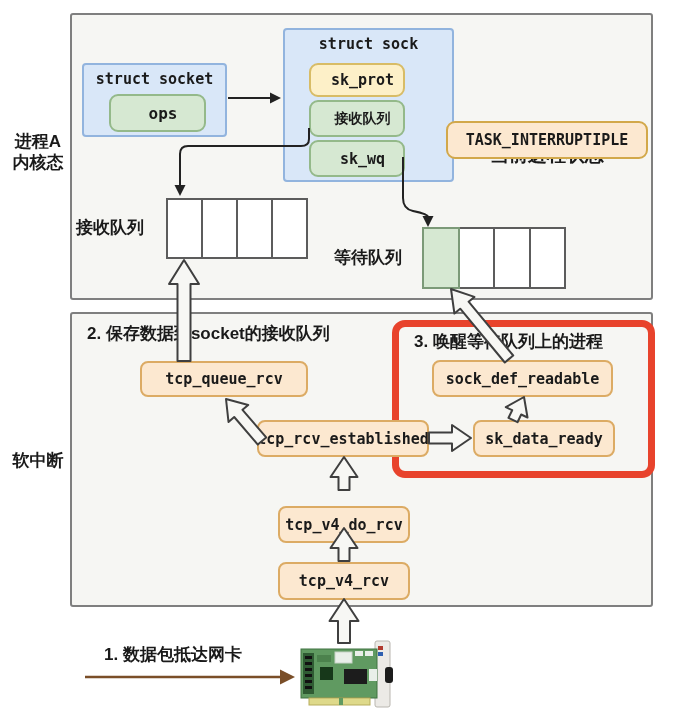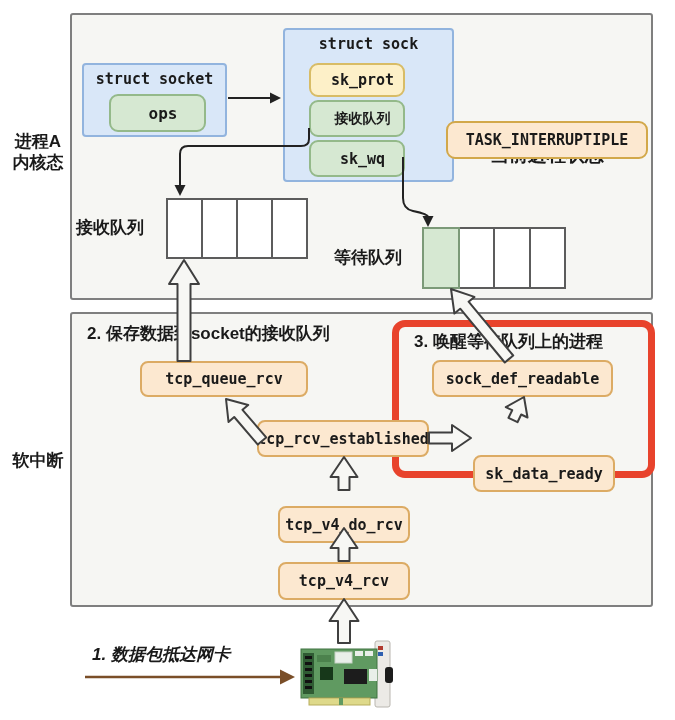--- a/index.html
+++ b/index.html
@@ -40,29 +40,29 @@
   .queue{position:absolute;display:flex;z-index:2;}
   #recv-queue{left:166px;top:198px;width:142px;height:61px;}
   #wait-queue{left:422px;top:227px;width:144px;height:62px;}
   .qcell{flex:1;border:2px solid #5c5c5c;background:#ffffff;margin-left:-2px;box-sizing:border-box;}
   .qcell:first-child{margin-left:0;}
   .qcell.hl{background:#d6e8d2;border-color:#7c9a78;position:relative;z-index:1;}
 
   #red-box{left:392px;top:320px;width:263px;height:158px;border:7px solid #e8432c;border-radius:13px;
            box-sizing:border-box;z-index:1;background:transparent;}
 
-  #lbl-step1{left:92px;top:643px;font-size:17px;z-index:2;font-style:italic;}
+  #lbl-step1{left:104px;top:643px;font-size:17px;z-index:2;}
   #lbl-step2{left:87px;top:322px;font-size:17px;z-index:2;}
   #lbl-step3{left:414px;top:330px;font-size:17px;z-index:2;}
 
   .fn{position:absolute;display:flex;align-items:center;justify-content:center;font-size:15px;z-index:2;border-radius:8px;}
   #fn-tcp-queue-rcv{left:140px;top:361px;width:168px;height:36px;}
   #fn-sock-def-readable{left:432px;top:360px;width:181px;height:37px;}
   #fn-tcp-rcv-established{left:257px;top:420px;width:172px;height:37px;}
-  #fn-sk-data-ready{left:473px;top:420px;width:142px;height:37px;margin-top:35px;}
+  #fn-sk-data-ready{left:473px;top:420px;width:142px;height:37px;}
   #fn-tcp-v4-do-rcv{left:278px;top:491px;width:132px;height:37px;margin-top:15px;}
   #fn-tcp-v4-rcv{left:278px;top:562px;width:132px;height:38px;}
 
   #nic{left:295px;top:640px;z-index:2;}
   #arrows{position:absolute;left:0;top:0;z-index:5;pointer-events:none;}
 </style>
 </head>
 <body>
 
 <div class="stage">

